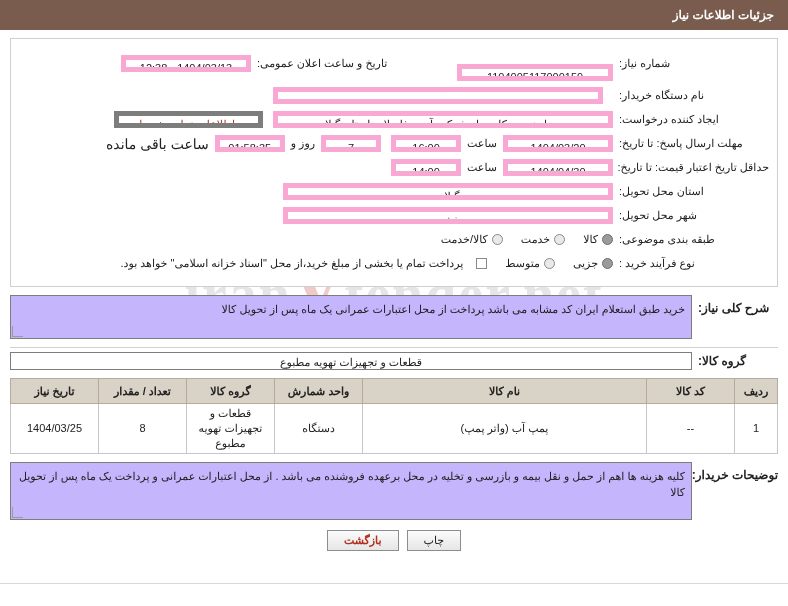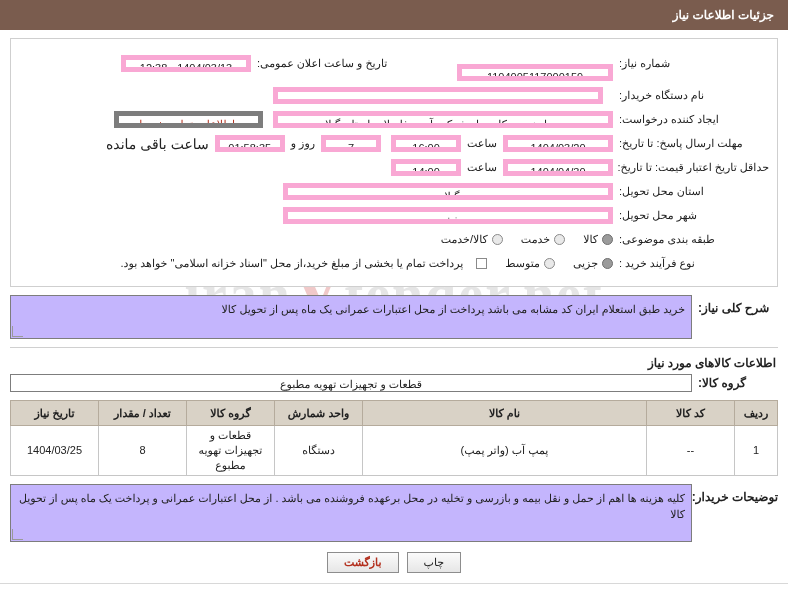--- a/index.html
+++ b/index.html
@@ -398,21 +398,20 @@
     <div class="sec-row">
       <div class="sec-label">شرح کلی نیاز:</div>
       <div class="textarea">
         <span>خرید طبق استعلام ایران کد مشابه می باشد پرداخت از محل اعتبارات عمرانی یک ماه پس از تحویل کالا</span>
         <span class="resizer"></span>
       </div>
     </div>
     <hr class="hr">
   </div>
 
-  <div class="heading">اطلاعات کالاهای مورد نیاز</div>
 
   <div class="group-row">
     <div class="group-label">گروه کالا:</div>
     <div class="group-field">قطعات و تجهیزات تهویه مطبوع</div>
   </div>
 
   <div class="tbl-wrap">
     <table class="grid">
       <thead>
         <tr>

